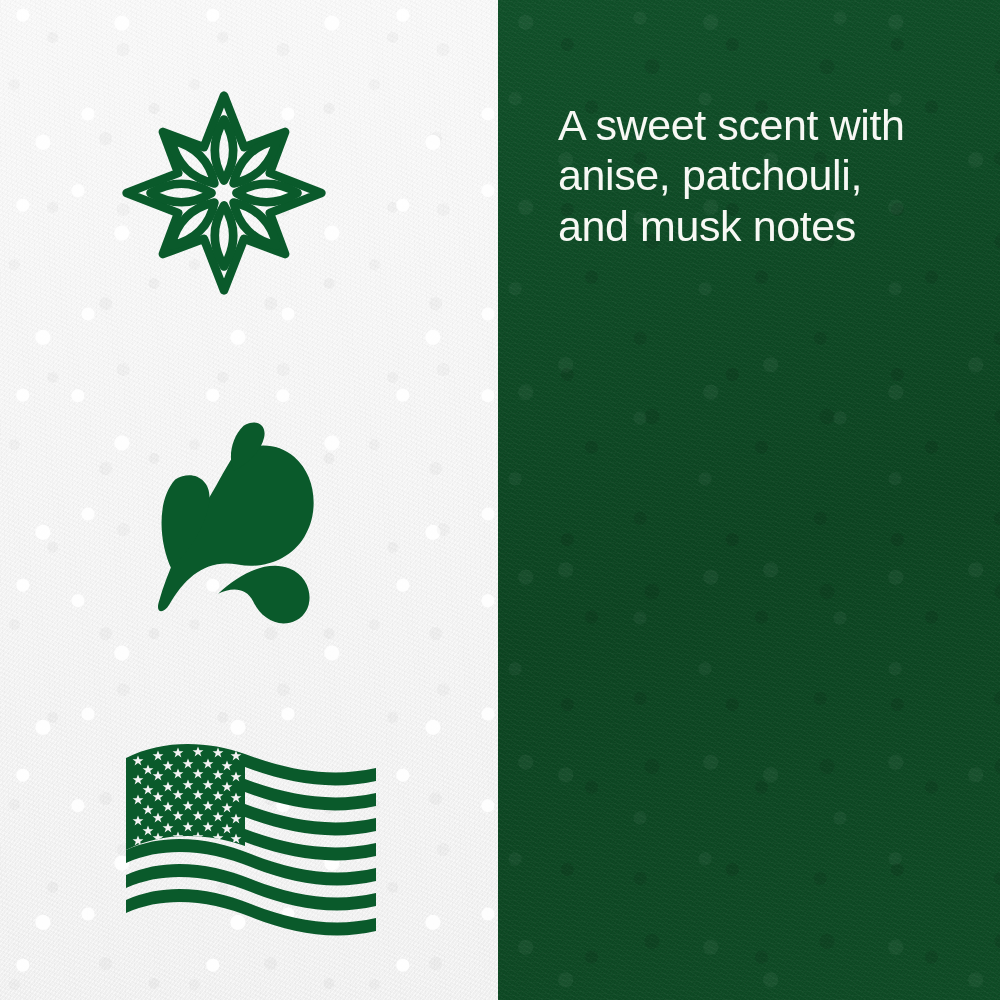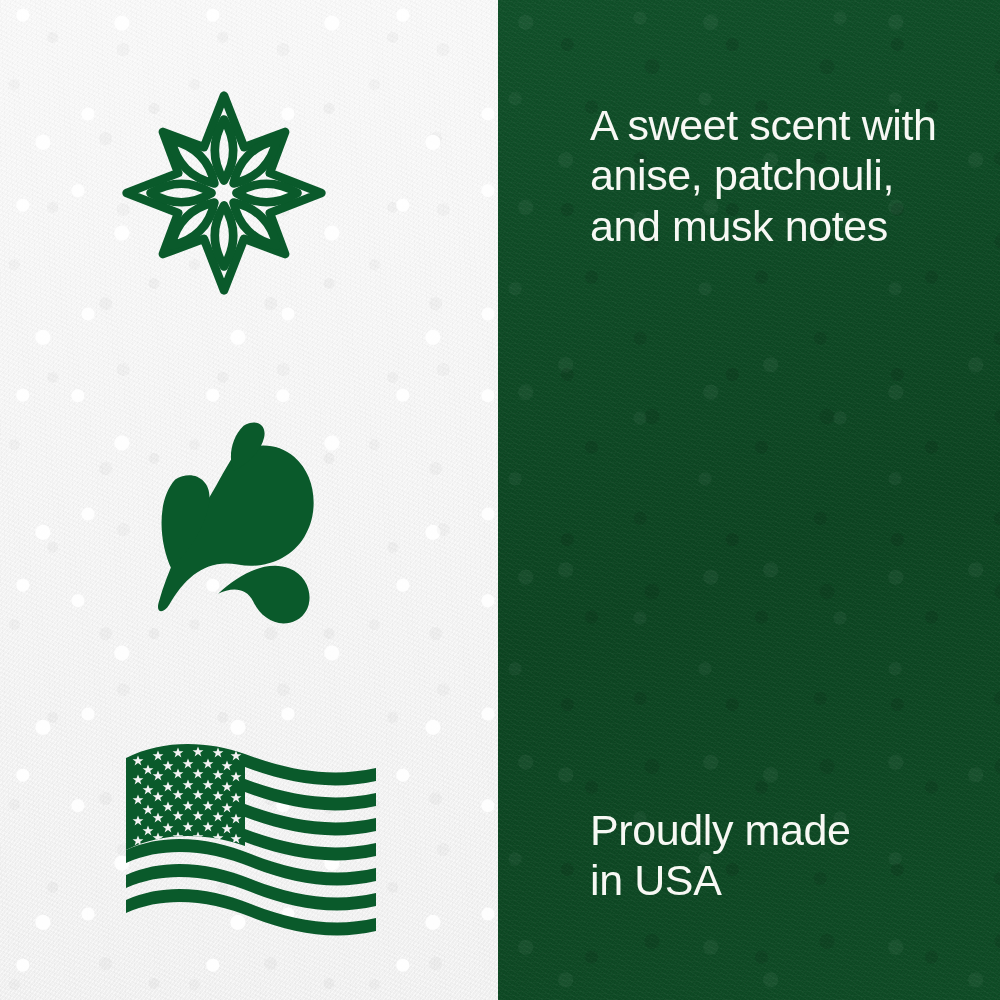--- a/index.html
+++ b/index.html
@@ -102,21 +102,20 @@
     position: absolute;
     left: 60px;
     width: 410px;
     color: #f7f8f4;
     font-family: "Liberation Sans", sans-serif;
     font-weight: 400;
     font-size: 43px;
     line-height: 1.17;
     letter-spacing: -0.4px;
     white-space: pre-line;
-    margin-left: 32px;
   }
   #text-block-1 { top: 100px; }
   #text-block-2 { top: 432px; }
   #text-block-3 { top: 805px; }
 </style>
 </head>
 <body>
 
 <div id="infographic">
 
@@ -297,17 +296,15 @@
   </div>
 
   <div class="panel-right">
     <div class="green-tex"></div>
 
     <div class="text-block" id="text-block-1">A sweet scent with
 anise, patchouli,
 and musk notes</div>
 
 
-    <div class="text-block" id="text-block-3">Proudly made
-in USA</div>
   </div>
 
 </div>
 
 </body></html>

